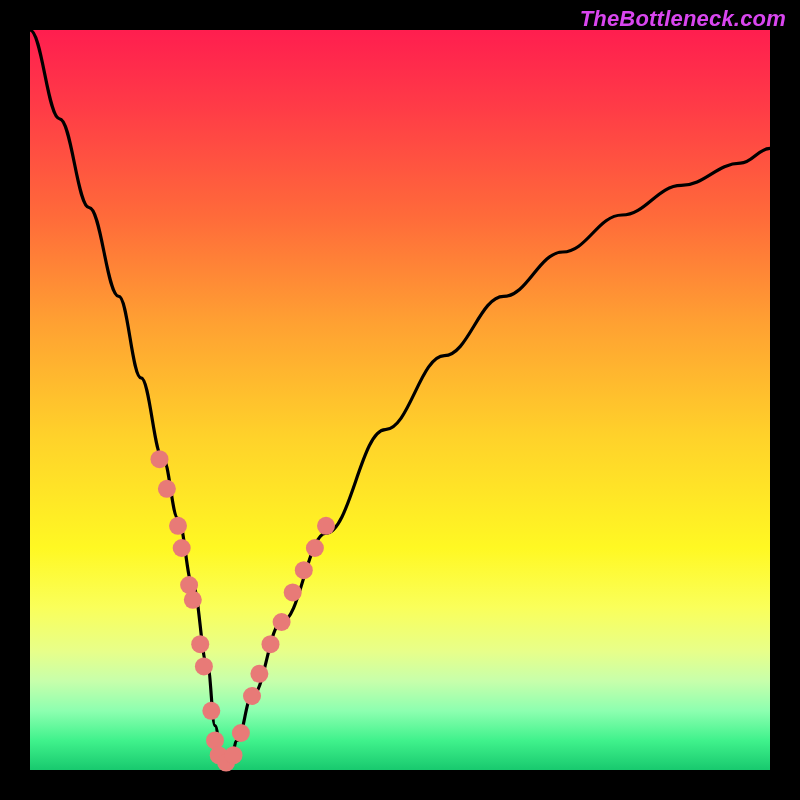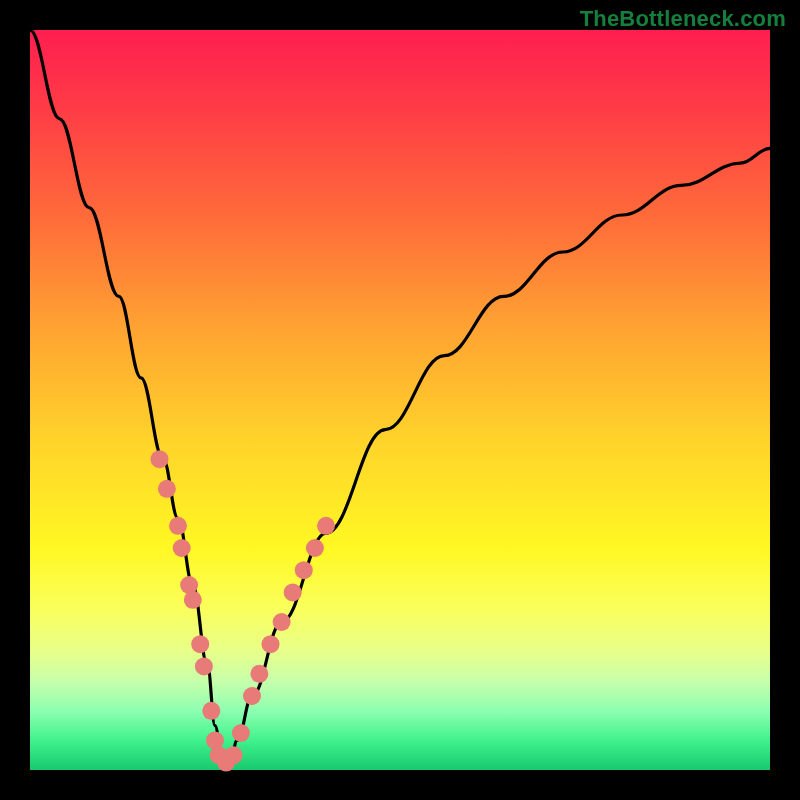--- a/index.html
+++ b/index.html
@@ -35,25 +35,26 @@
       #c7ffab 88%,
       #8dffb0 92%,
       #40f28c 96%,
       #18c96e 100%
     );
   }
   .watermark {
     position: absolute;
     top: 6px;
     right: 14px;
-    color: #15803d;
+    color: #d946ef;
     font-size: 22px;
     font-weight: 600;
     letter-spacing: 0.2px;
     user-select: none;
+    font-style: italic;
   }
   svg.overlay {
     position: absolute;
     left: 0;
     top: 0;
     width: 740px;
     height: 740px;
     overflow: visible;
   }
 </style>

